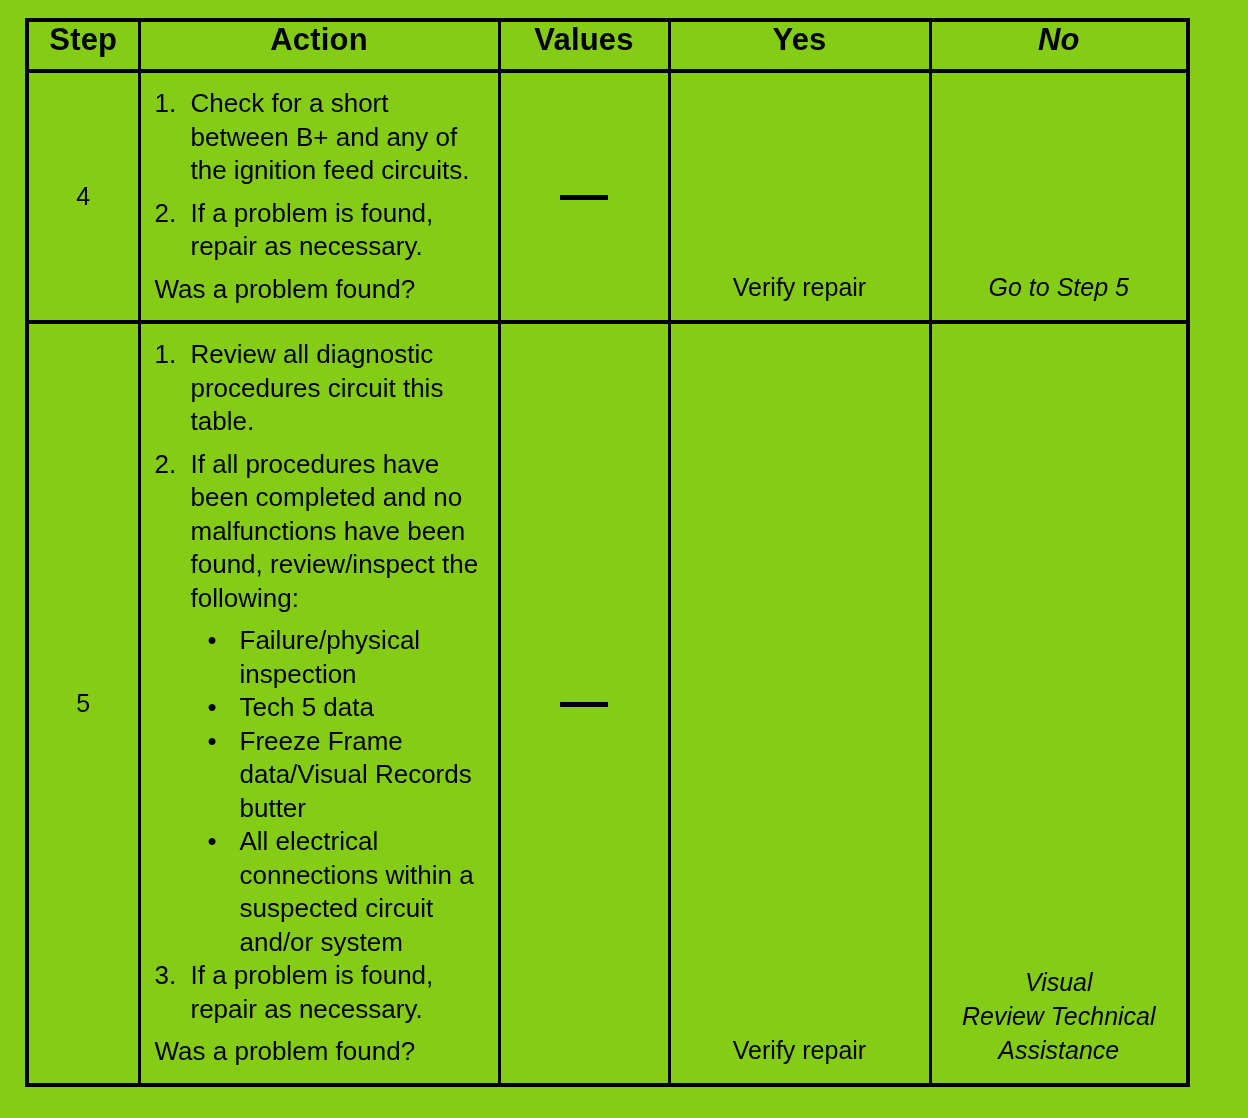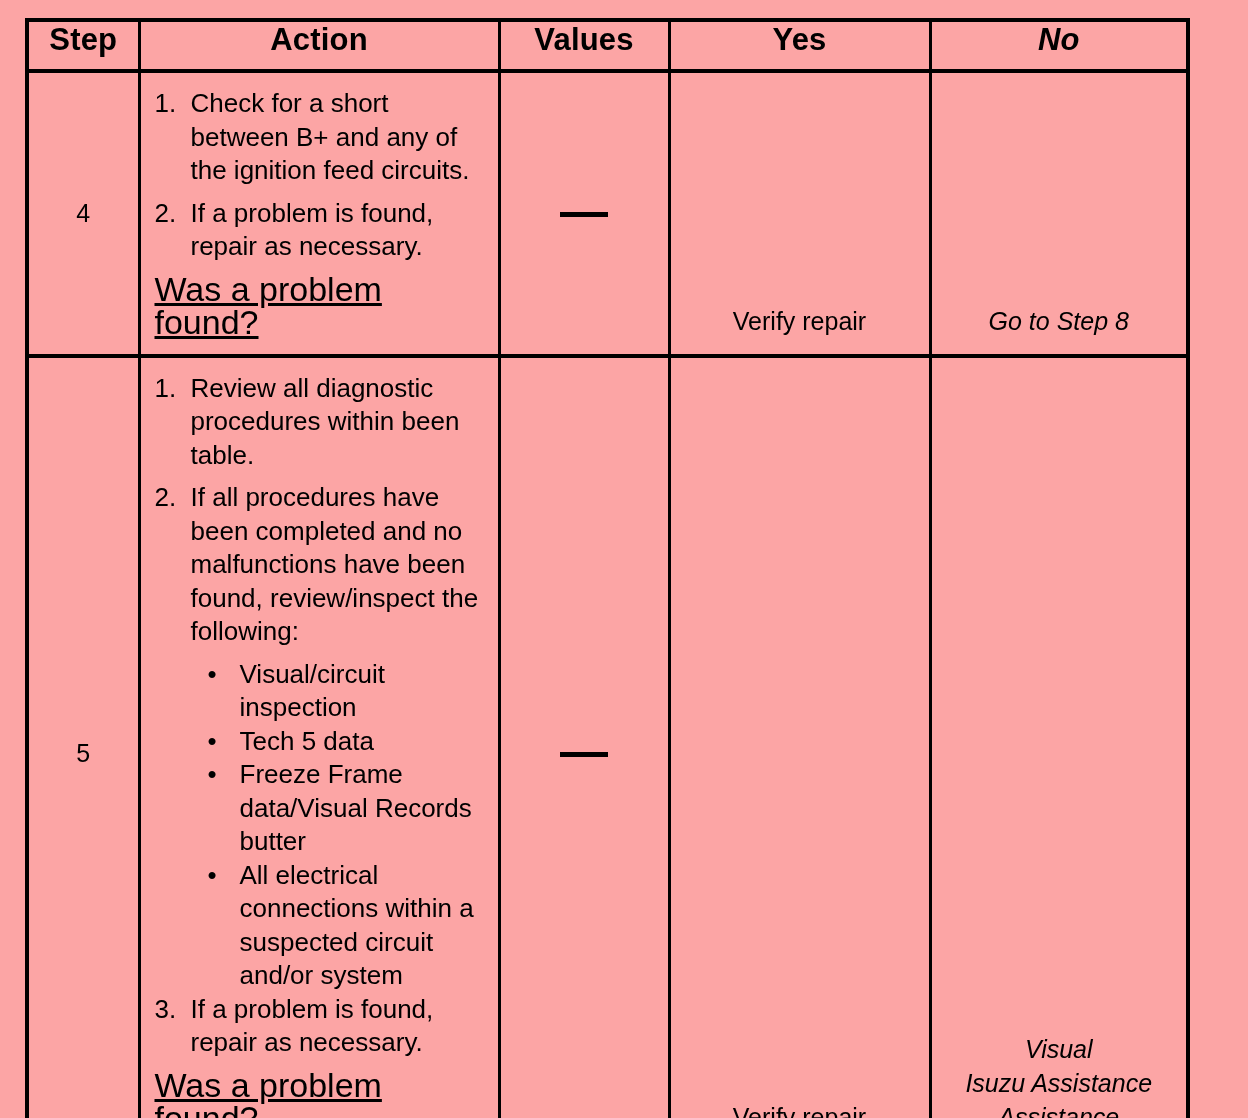--- a/index.html
+++ b/index.html
@@ -12,21 +12,21 @@
     height: 1118px;
     font-family: "Liberation Sans", sans-serif;
     color: #000000;
     overflow: hidden;
   }
 
   .page {
     position: relative;
     width: 1248px;
     height: 1118px;
-    background: #fca5a5;
+    background: #84cc16;
   }
 
   
   .diag-table {
     position: absolute;
     left: 25px;
     top: 18px;
     width: 1161px;
     border-collapse: collapse;
     table-layout: fixed;
@@ -109,24 +109,23 @@
   }
   .numbered .num {
     position: absolute;
     left: 0;
     top: 0;
     width: 30px;
     text-align: left;
   }
 
   .plain {
-    font-size: 34px;
+    font-size: 26px;
     line-height: 33.5px;
     padding-left: 0;
-    text-decoration: underline;
   }
 
   .bullet-list {
     margin: 0;
     padding: 0;
     list-style: none;
   }
   .bullet-list li {
     position: relative;
     padding-left: 35px;
@@ -190,40 +189,40 @@
             <span>If a problem is found, repair as necessary.</span>
           </div>
           <div class="action-block plain">Was a problem found?</div>
         </td>
 
         <td class="values-cell">
           <span class="dash-mark"></span>
         </td>
 
         <td class="outcome-cell">Verify repair</td>
-        <td class="outcome-cell">Go to Step 8</td>
+        <td class="outcome-cell">Go to Step 5</td>
       </tr>
 
       <tr class="step-row">
         <td class="step-cell">5</td>
 
         <td class="action-cell">
           <div class="action-block numbered">
             <span class="num">1.</span>
-            <span>Review all diagnostic procedures within been table.</span>
+            <span>Review all diagnostic procedures circuit this table.</span>
           </div>
           <div class="action-block numbered">
             <span class="num">2.</span>
             <span>If all procedures have been completed and no malfunctions have been found, review/inspect the following:</span>
           </div>
 
           <ul class="bullet-list action-block">
             <li>
               <span class="dot">•</span>
-              <span>Visual/circuit inspection</span>
+              <span>Failure/physical inspection</span>
             </li>
             <li>
               <span class="dot">•</span>
               <span>Tech 5 data</span>
             </li>
             <li>
               <span class="dot">•</span>
               <span>Freeze Frame data/Visual Records butter</span>
             </li>
             <li>
@@ -241,21 +240,21 @@
         </td>
 
         <td class="values-cell">
           <span class="dash-mark"></span>
         </td>
 
         <td class="outcome-cell">Verify repair</td>
 
         <td class="outcome-cell">
           <div>Visual</div>
-          <div>Isuzu Assistance</div>
+          <div>Review Technical</div>
           <div>Assistance</div>
         </td>
       </tr>
 
     </tbody>
   </table>
 
 </div>
 
 </body></html>

